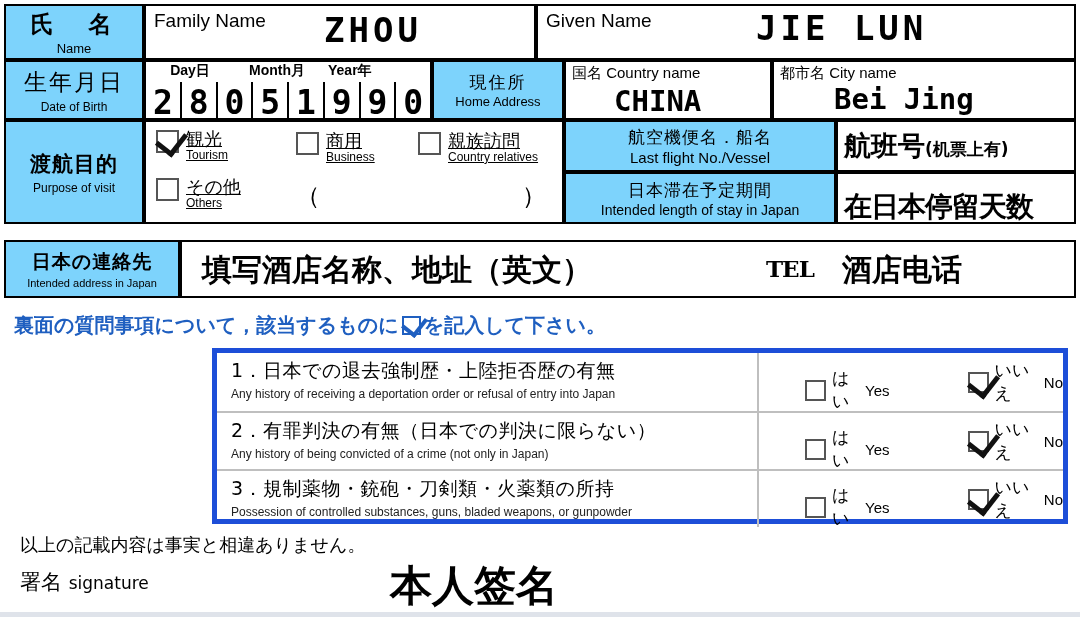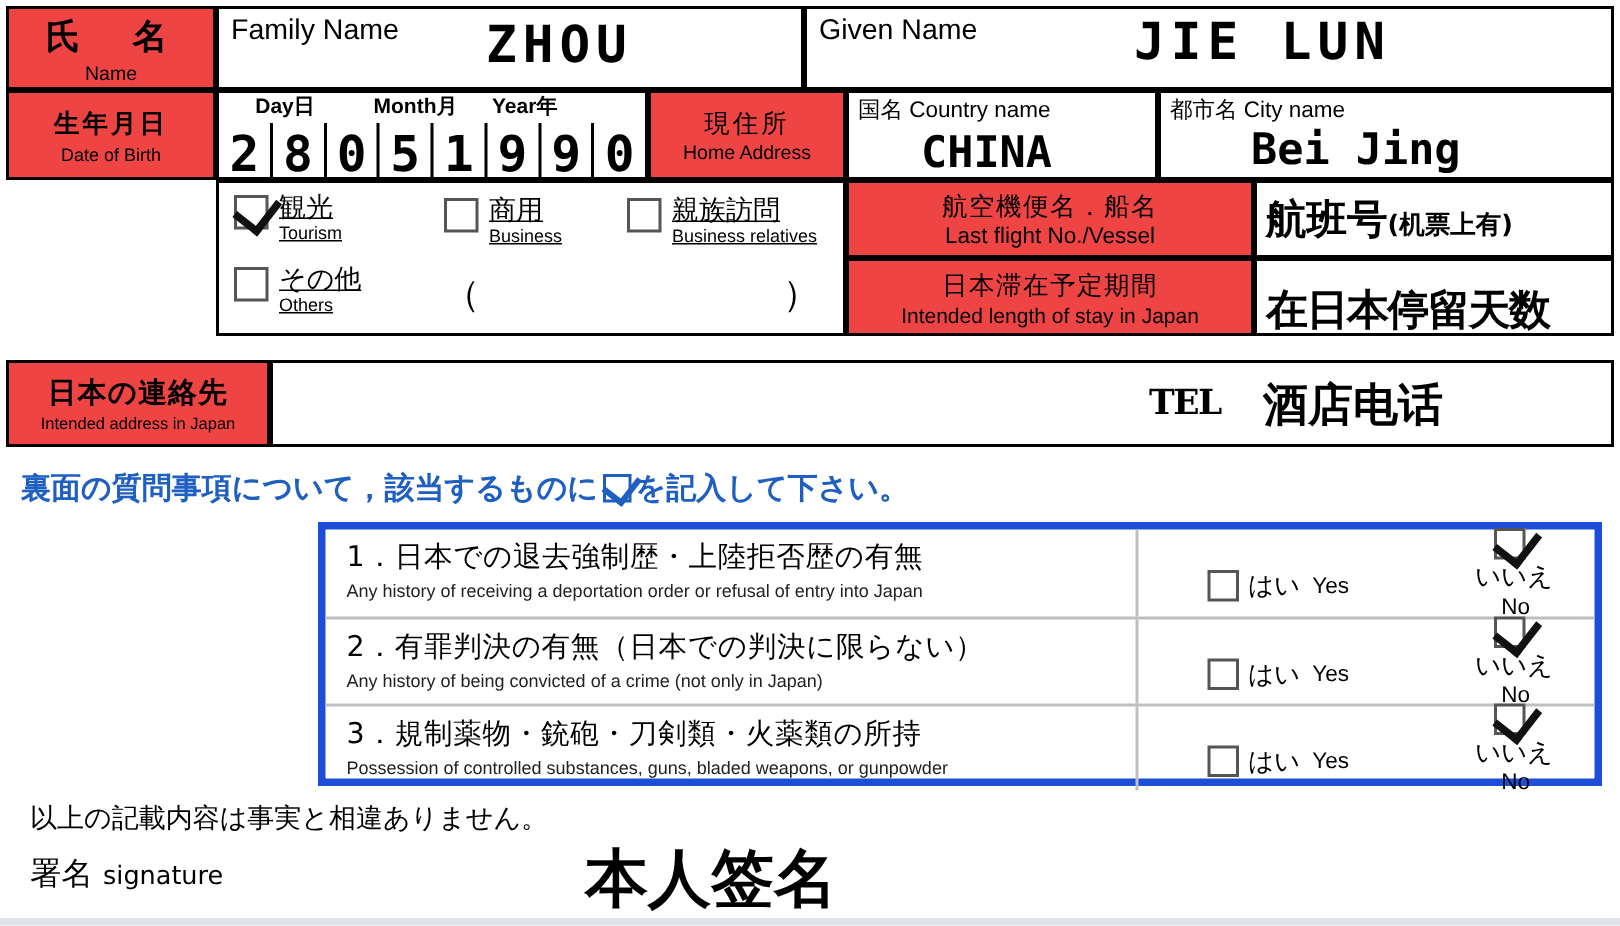--- a/index.html
+++ b/index.html
@@ -14,42 +14,42 @@
   .form {
     position:relative;
     width:1080px; height:617px;
   }
   
   .cell {
     position:absolute;
     border:2px solid #000;
     background:#fff;
   }
-  .shade { background:#ef4444; }
+  .shade { background:#7dd3fc; }
   .lbl-jp { font-family:"DejaVu Sans", sans-serif; }
   .ctr { display:flex; align-items:center; justify-content:center; flex-direction:column; }
   .ctr-l { display:flex; align-items:center; justify-content:flex-start; }
   .pad { padding:2px 6px; }
 
   
   #name-label { left:4px; top:4px; width:140px; height:56px; }
   #name-label .jp { font-size:23px; letter-spacing:6px; font-weight:700; }
   #name-label .en { font-size:13px; margin-top:1px; }
 
   #family-name-cell { left:144px; top:4px; width:392px; height:56px; }
   #family-name-cell .hdr { position:absolute; left:8px; top:4px; font-size:19px; }
   #family-name-cell .val { position:absolute; left:178px; top:4px; font-size:34px; font-weight:700; letter-spacing:4px; font-family:"DejaVu Sans Mono", monospace; }
 
   #given-name-cell { left:536px; top:4px; width:540px; height:56px; }
   #given-name-cell .hdr { position:absolute; left:8px; top:4px; font-size:19px; }
   #given-name-cell .val { position:absolute; left:218px; top:2px; font-size:34px; font-weight:700; letter-spacing:4px; font-family:"DejaVu Sans Mono", monospace; }
 
   
   #dob-label { left:4px; top:60px; width:140px; height:60px; }
-  #dob-label .jp { font-size:17px; letter-spacing:2px; font-weight:700; }
+  #dob-label .jp { font-size:23px; letter-spacing:2px; font-weight:400; }
   #dob-label .en { font-size:12px; margin-top:2px; }
 
   #dob-cell { left:144px; top:60px; width:288px; height:60px; }
   #dob-sub { position:absolute; left:0; top:0; width:100%; height:22px; display:flex; }
   #dob-sub span { font-size:14px; font-weight:700; }
   #dob-sub .s1 { width:88px; text-align:center; }
   #dob-sub .s2 { width:86px; text-align:center; }
   #dob-sub .s3 { width:auto; flex:1; text-align:left; padding-left:8px; }
   #dob-digits { position:absolute; left:0; top:20px; width:100%; height:40px; display:flex; }
   #dob-digits .d {
@@ -148,21 +148,21 @@
   .qrow.r3 { top:116px; border-top:2px solid #bfbfbf; }
   .qtext { width:542px; padding:5px 0 0 14px; border-right:2px solid #bfbfbf; }
   .qtext .jp { font-size:19px; font-family:"DejaVu Sans", sans-serif; letter-spacing:0.5px; }
   .qtext .en { font-size:12px; margin-top:3px; color:#222; }
   .qopts { flex:1; display:flex; align-items:center; }
   .opt { display:flex; align-items:center; }
   .opt .chkbox { width:21px; height:21px; }
   .opt .t-jp { font-size:17px; margin-left:6px; font-family:"DejaVu Sans", sans-serif; }
   .opt .t-en { font-size:15px; margin-left:8px; }
   .opt-yes { margin-left:46px;margin-top:16px; }
-  .opt-no  { margin-left:78px;flex-direction:column; }
+  .opt-no  { margin-left:78px; }
 
   
   #decl { position:absolute; left:20px; top:533px; font-size:18px; font-family:"DejaVu Sans", sans-serif; }
   #sign-label { position:absolute; left:20px; top:568px; font-size:21px; font-family:"DejaVu Sans", sans-serif; }
   #sign-label .en { font-size:17px; }
   #sign-val { position:absolute; left:390px; top:558px; font-size:42px; font-weight:700; font-family:Liberation Mono, monospace; }
   #bottom-rule { position:absolute; left:0; top:612px; width:1080px; height:5px; background:#dfe3ea; }
 </style>
 </head>
 <body>
@@ -215,41 +215,45 @@
   <div class="cell" id="country-cell">
     <span class="hdr">国名 Country name</span>
     <span class="val">CHINA</span>
   </div>
 
   <div class="cell" id="city-cell">
     <span class="hdr">都市名 City name</span>
     <span class="val">Bei Jing</span>
   </div>
 
+  <div class="cell shade ctr" id="purpose-label">
+    <span class="jp lbl-jp">渡航目的</span>
+    <span class="en">Purpose of visit</span>
+  </div>
 
   <div class="cell" id="purpose-box">
     <div class="chk-row" id="chk-tourism">
       <span class="chkbox checked"></span>
       <span class="chk-text">
         <span class="jp lbl-jp">観光</span>
         <span class="en">Tourism</span>
       </span>
     </div>
     <div class="chk-row" id="chk-business">
       <span class="chkbox"></span>
       <span class="chk-text">
         <span class="jp lbl-jp">商用</span>
         <span class="en">Business</span>
       </span>
     </div>
     <div class="chk-row" id="chk-relatives">
       <span class="chkbox"></span>
       <span class="chk-text">
         <span class="jp lbl-jp">親族訪問</span>
-        <span class="en">Business relatives</span>
+        <span class="en">Country relatives</span>
       </span>
     </div>
     <div class="chk-row" id="chk-others">
       <span class="chkbox"></span>
       <span class="chk-text">
         <span class="jp lbl-jp">その他</span>
         <span class="en">Others</span>
       </span>
     </div>
     <div id="others-paren">
@@ -274,20 +278,21 @@
   </div>
   <div class="cell ctr-l pad" id="stay-val">
     <span class="v">在日本停留天数</span>
   </div>
 
   <div class="cell shade ctr" id="contact-label">
     <span class="jp lbl-jp">日本の連絡先</span>
     <span class="en">Intended address in Japan</span>
   </div>
   <div class="cell" id="contact-val">
+    <span class="addr">填写酒店名称、地址（英文）</span>
     <span id="tel-icon">TEL</span>
     <span class="tel">酒店电话</span>
   </div>
 
   <div id="notice">
     <span>裏面の質問事項について，該当するものに</span>
     <span class="mini-check"></span>
     <span>を記入して下さい。</span>
   </div>
 

